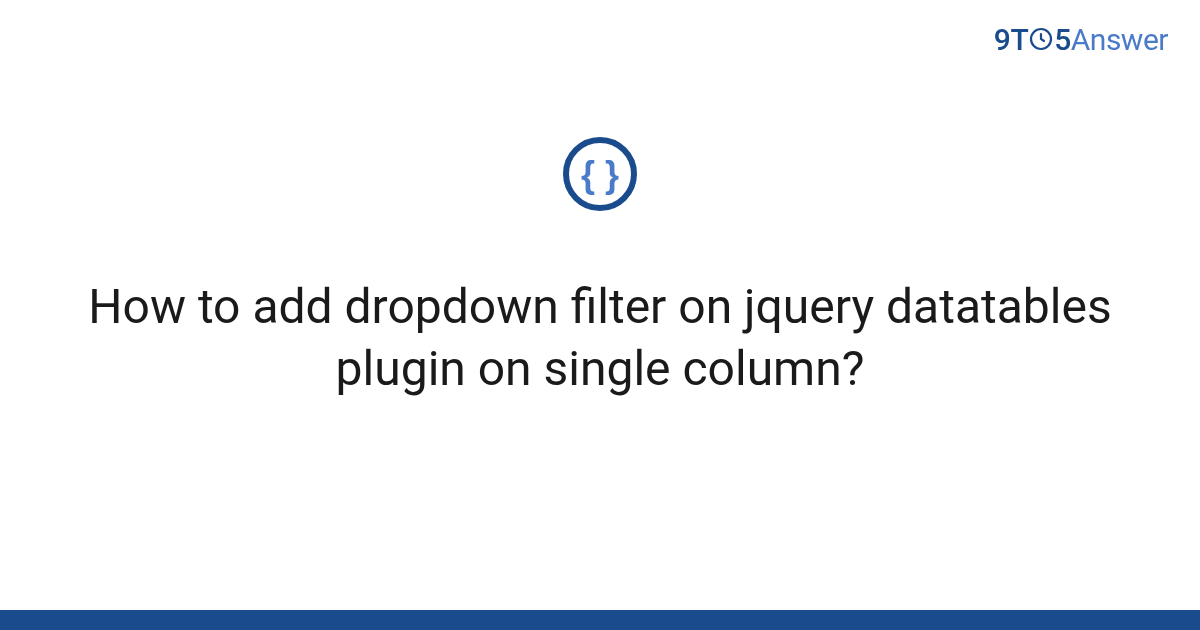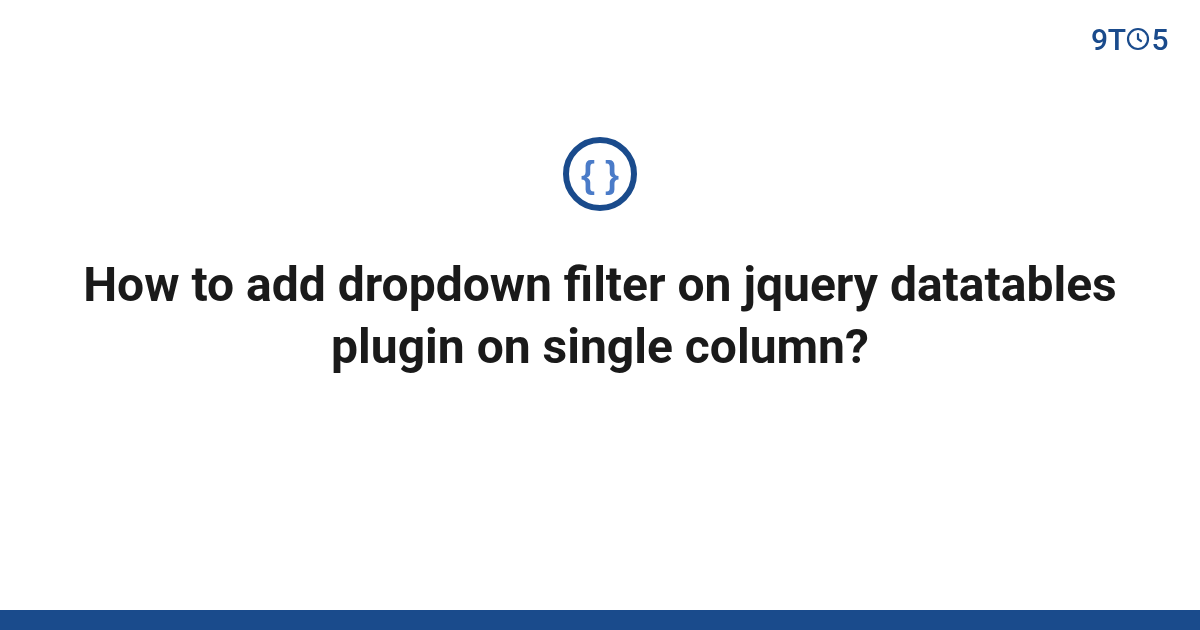--- a/index.html
+++ b/index.html
@@ -53,26 +53,26 @@
     .center-icon {
       position: absolute;
       top: 135px;
       left: 50%;
       transform: translateX(-50%);
       width: 78px;
       height: 78px;
     }
     .title {
       position: absolute;
-      top: 254px;
+      top: 276px;
       left: 0;
       right: 0;
       text-align: center;
       font-size: 48px;
-      font-weight: 700;
+      font-weight: 400;
       color: #1a1a1a;
       line-height: 1.3;
       padding: 0 80px;
     }
     .bottom-bar {
       position: absolute;
       bottom: 0;
       left: 0;
       right: 0;
       height: 20px;
@@ -85,20 +85,21 @@
 <div class="logo">
   <span class="nine">9</span>
   <span class="t">T</span>
   <span class="clock">
     <svg viewBox="0 0 24 24" fill="none" stroke="#1a4b8c" stroke-width="2.2">
       <circle cx="12" cy="12" r="10"></circle>
       <path d="M12 7 L12 12 L15 14" stroke-linecap="round"></path>
     </svg>
   </span>
   <span class="five">5</span>
+  <span class="answer">Answer</span>
 </div>
 
 <div class="center-icon">
   <svg viewBox="0 0 78 78" fill="none">
     <circle cx="39" cy="39" r="34" stroke="#1a4b8c" stroke-width="6" fill="#ffffff"></circle>
     <text x="39" y="52" text-anchor="middle" font-size="36" font-weight="700" fill="#4a7bc8" font-family="Arial, sans-serif">{ }</text>
   </svg>
 </div>
 
 <h1 class="title">How to add dropdown filter on jquery datatables plugin on single column?</h1>

